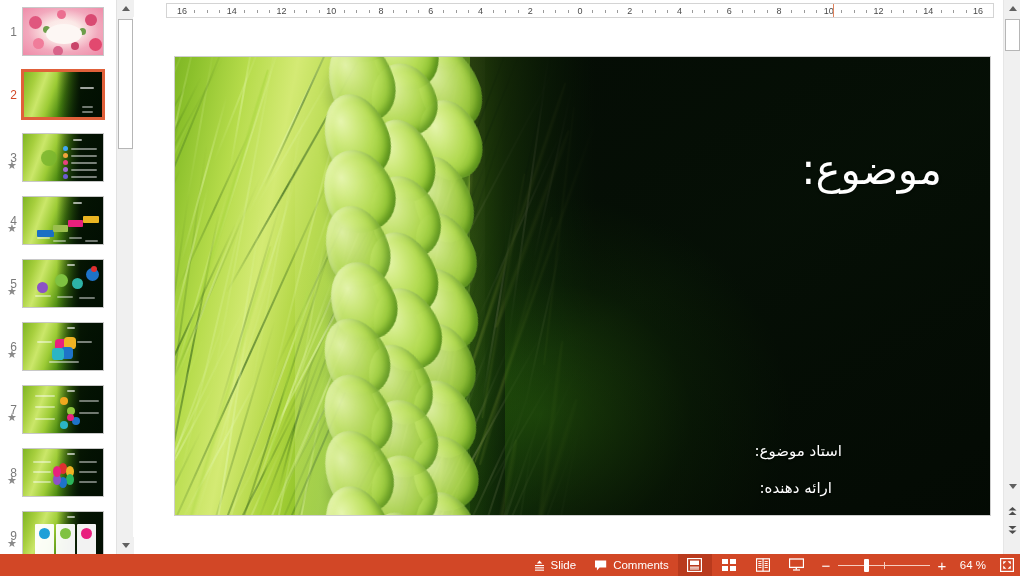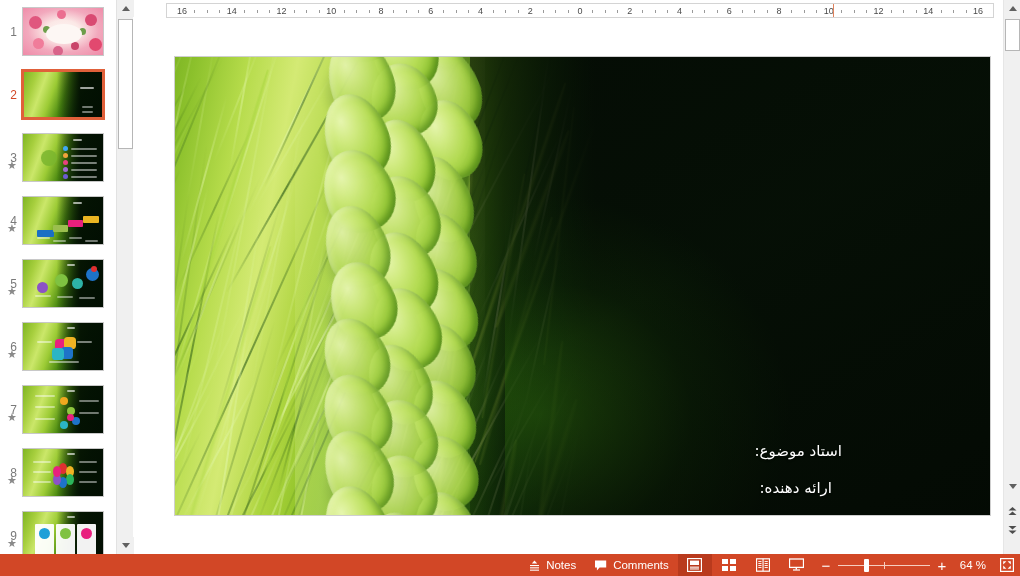--- a/index.html
+++ b/index.html
@@ -727,20 +727,21 @@
             <span class="grain" style="left: 237.886px; top: 378px; width: 62.8714px; height: 75.7886px; transform: rotate(-22.4136deg); opacity: 0.897064; z-index: 8;"></span>
             <span class="grain-shade" style="left: 234px; top: 446px; width: 73.824px; height: 79.8973px;"></span>
             <span class="grain" style="left: 241.415px; top: 434px; width: 59.824px; height: 79.8973px; transform: rotate(-20.0428deg); opacity: 0.904666; z-index: 8;"></span>
             <span style="position: absolute; left: 120px; top: 0px; width: 190px; height: 100%; background: linear-gradient(100deg, rgba(240, 252, 190, 0) 0%, rgba(236, 250, 178, 0.3) 38%, rgba(214, 240, 130, 0.12) 66%, rgba(120, 180, 40, 0) 100%); pointer-events: none;"></span>
           </div>
         <div id="photo-fade"></div>
       </div>
       <div id="slide-glow"></div>
       <div id="slide-dark"></div>
 
+      <div class="slide-title">موضوع:</div>
       <div class="slide-sub" id="sub1">استاد موضوع:</div>
       <div class="slide-sub" id="sub2">ارائه دهنده:</div>
     </div>
   </div>
 
   <div id="right-scroll">
     <div class="sb-btn" style="top:0;">
       <span class="sb-arrow sb-up"></span>
     </div>
     <div class="sb-thumb" style="top:19px; height:32px;"></div>
@@ -764,21 +765,21 @@
   <div id="status">
 
     <div id="status-right">
       <div class="st-item">
         <svg width="13" height="13" viewBox="0 0 13 13">
           <polygon points="6.5,1.5 9.2,4.4 3.8,4.4" fill="#ffffff"></polygon>
           <rect x="2" y="6" width="9" height="1.1" fill="#ffffff"></rect>
           <rect x="2" y="8.3" width="9" height="1.1" fill="#ffffff"></rect>
           <rect x="2" y="10.6" width="9" height="1.1" fill="#ffffff"></rect>
         </svg>
-        <span>Notes</span>
+        <span>Slide</span>
       </div>
       <div class="st-item">
         <svg width="14" height="13" viewBox="0 0 14 13">
           <path d="M1,1.6 L12.2,1.6 L12.2,8.4 L5.6,8.4 L2.9,11.4 L2.9,8.4 L1,8.4 Z" fill="#ffffff"></path>
         </svg>
         <span>Comments</span>
       </div>
 
       <div class="view-btn active">
         <svg width="15" height="14" viewBox="0 0 15 14">

